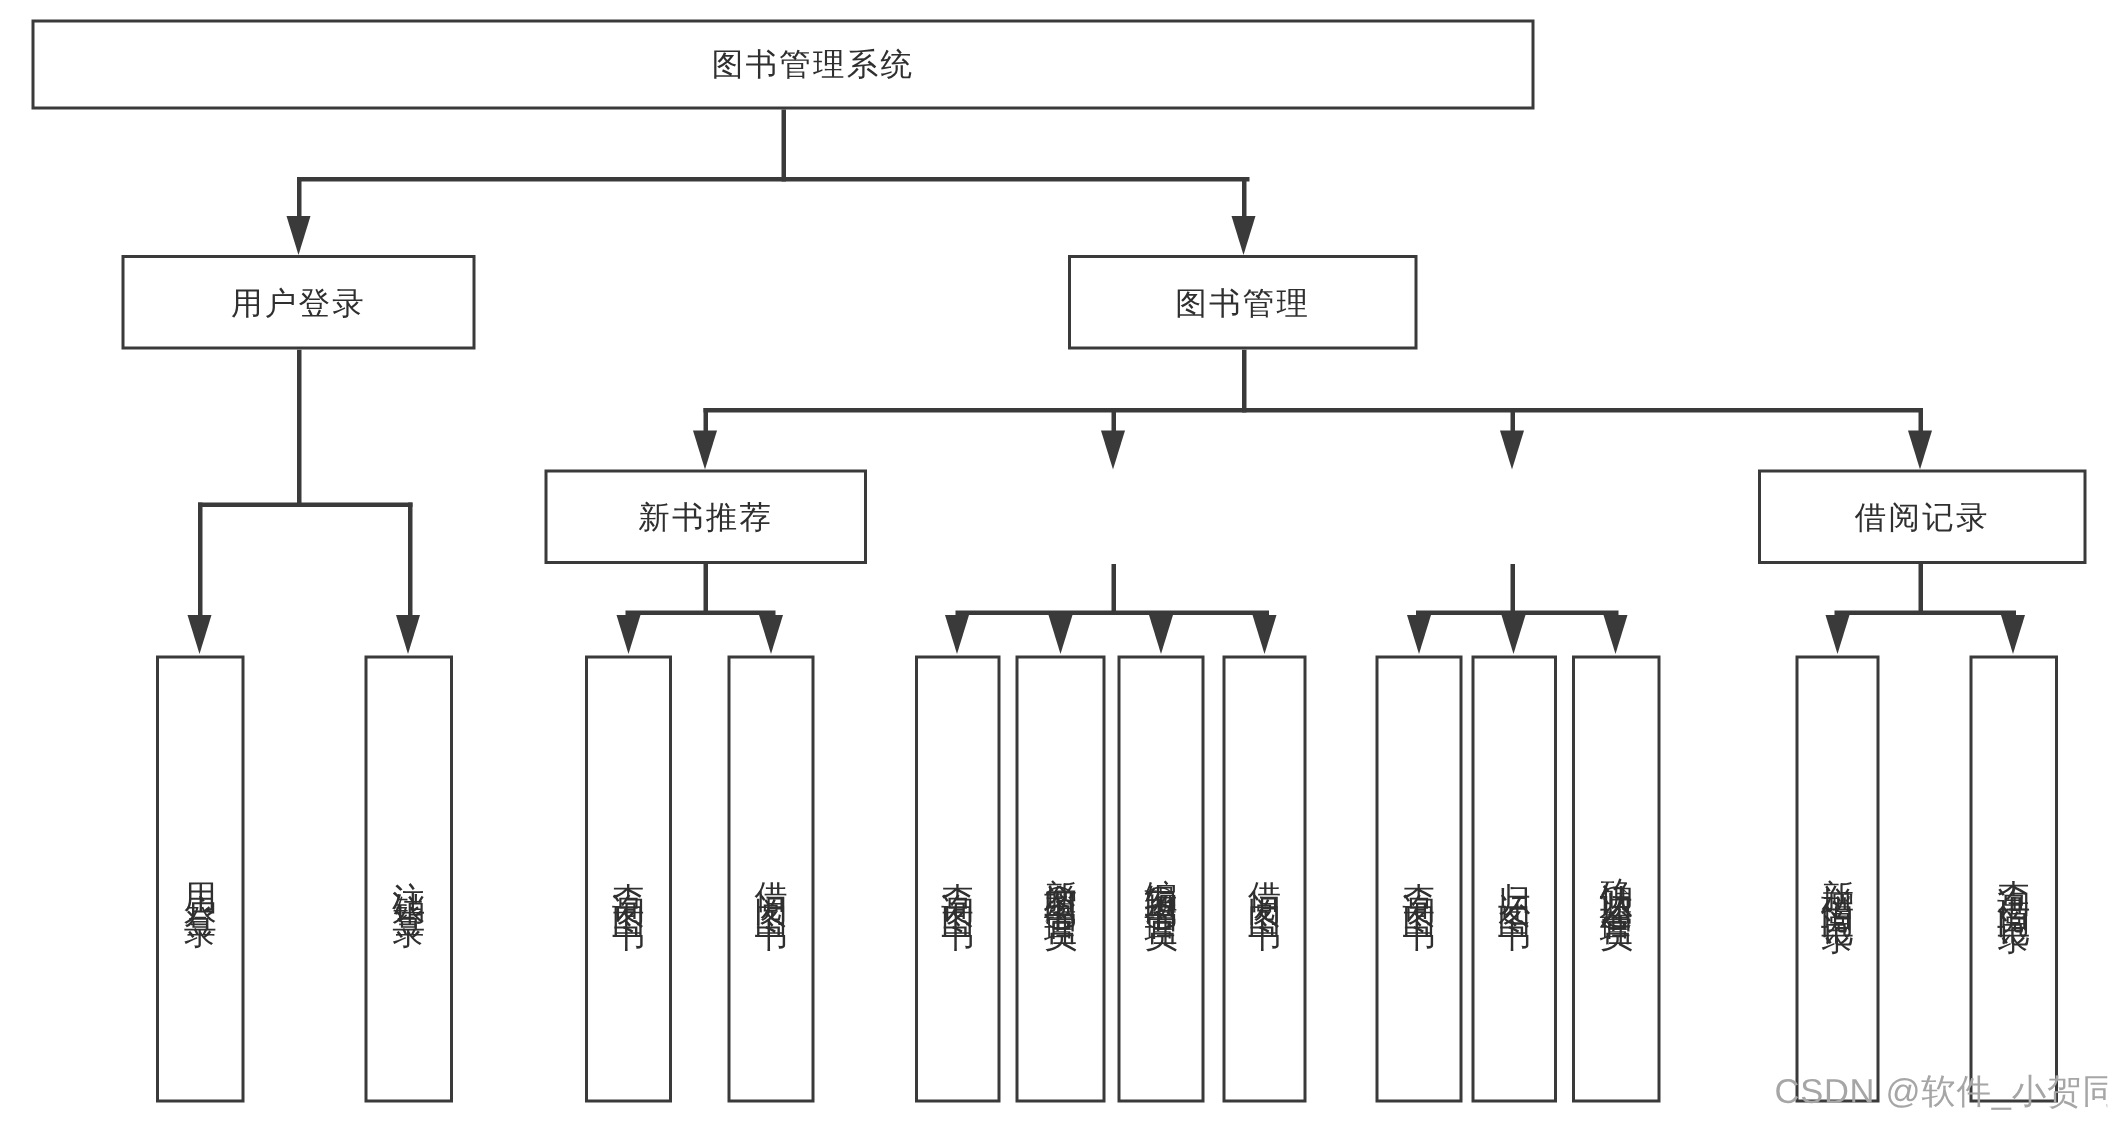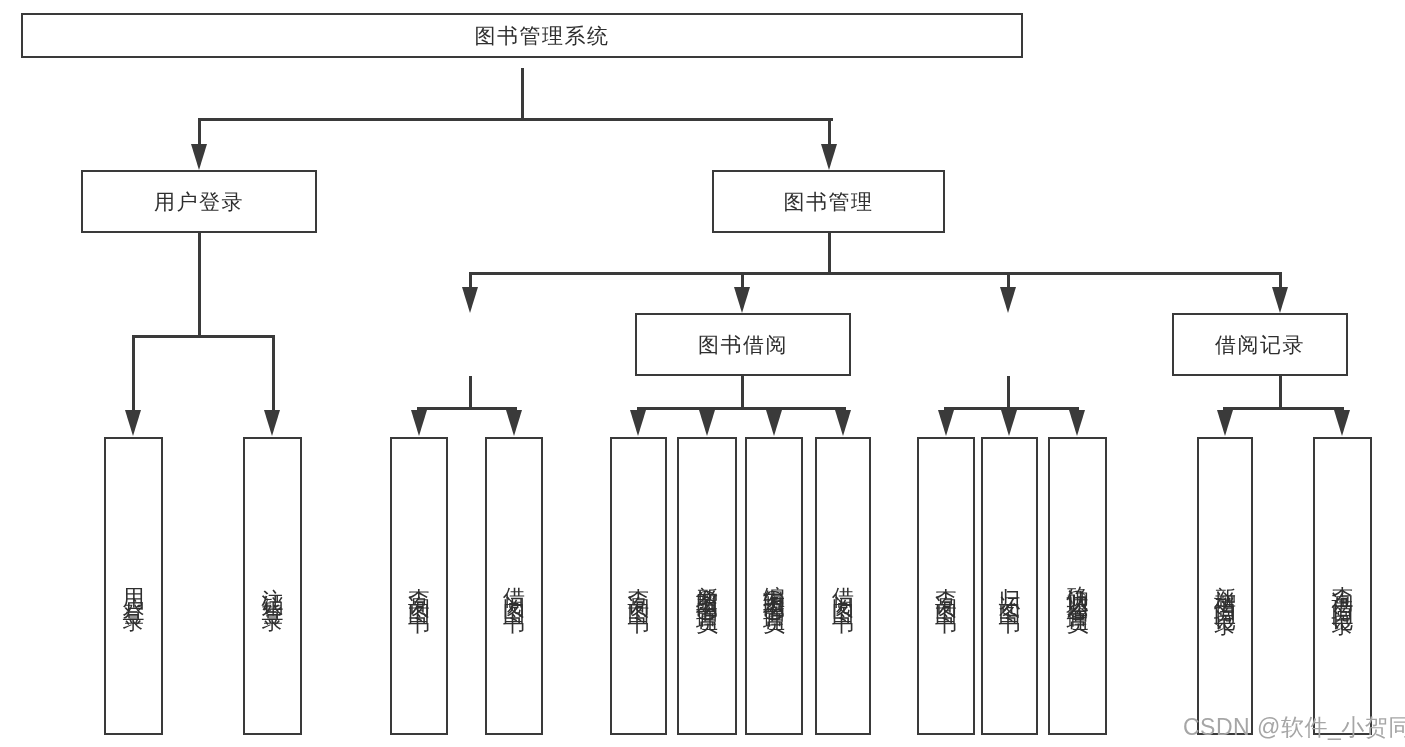--- a/index.html
+++ b/index.html
@@ -52,27 +52,27 @@
     letter-spacing:0.5px;
     white-space:nowrap;
     z-index:5;
   }
 </style>
 </head>
 <body>
 
 <div class="canvas">
 
-  <div class="box" style="left:21px;top:13px;width:1002px;height:45px;padding-left:40px;">图书管理系统</div>
+  <div class="box" style="left:21px;top:13px;width:1002px;height:60px;padding-left:40px;">图书管理系统</div>
 
   <div class="box" style="left:81px;top:170px;width:236px;height:63px;">用户登录</div>
   <div class="box" style="left:712px;top:170px;width:233px;height:63px;text-align:right;">图书管理</div>
 
-  <div class="box" style="left:635px;top:313px;width:216px;height:63px;">图书借阅</div>
-  <div class="box" style="left:1172px;top:313px;width:176px;height:63px;">借阅记录</div>
+  <div class="box" style="left:363px;top:313px;width:215px;height:63px;">新书推荐</div>
+  <div class="box" style="left:1172px;top:313px;width:219px;height:63px;">借阅记录</div>
 
   <div class="vbox" style="left:104px;top:437px;width:59px;height:298px;">用户登录</div>
   <div class="vbox" style="left:243px;top:437px;width:59px;height:298px;">注销登录</div>
 
   <div class="vbox" style="left:390px;top:437px;width:58px;height:298px;">查询图书</div>
   <div class="vbox" style="left:485px;top:437px;width:58px;height:298px;">借阅图书</div>
 
   <div class="vbox" style="left:610px;top:437px;width:57px;height:298px;">查询图书</div>
   <div class="vbox" style="left:677px;top:437px;width:60px;height:298px;letter-spacing:4px;">新增图书（管理员）</div>
   <div class="vbox" style="left:745px;top:437px;width:58px;height:298px;letter-spacing:4px;">编辑图书（管理员）</div>

